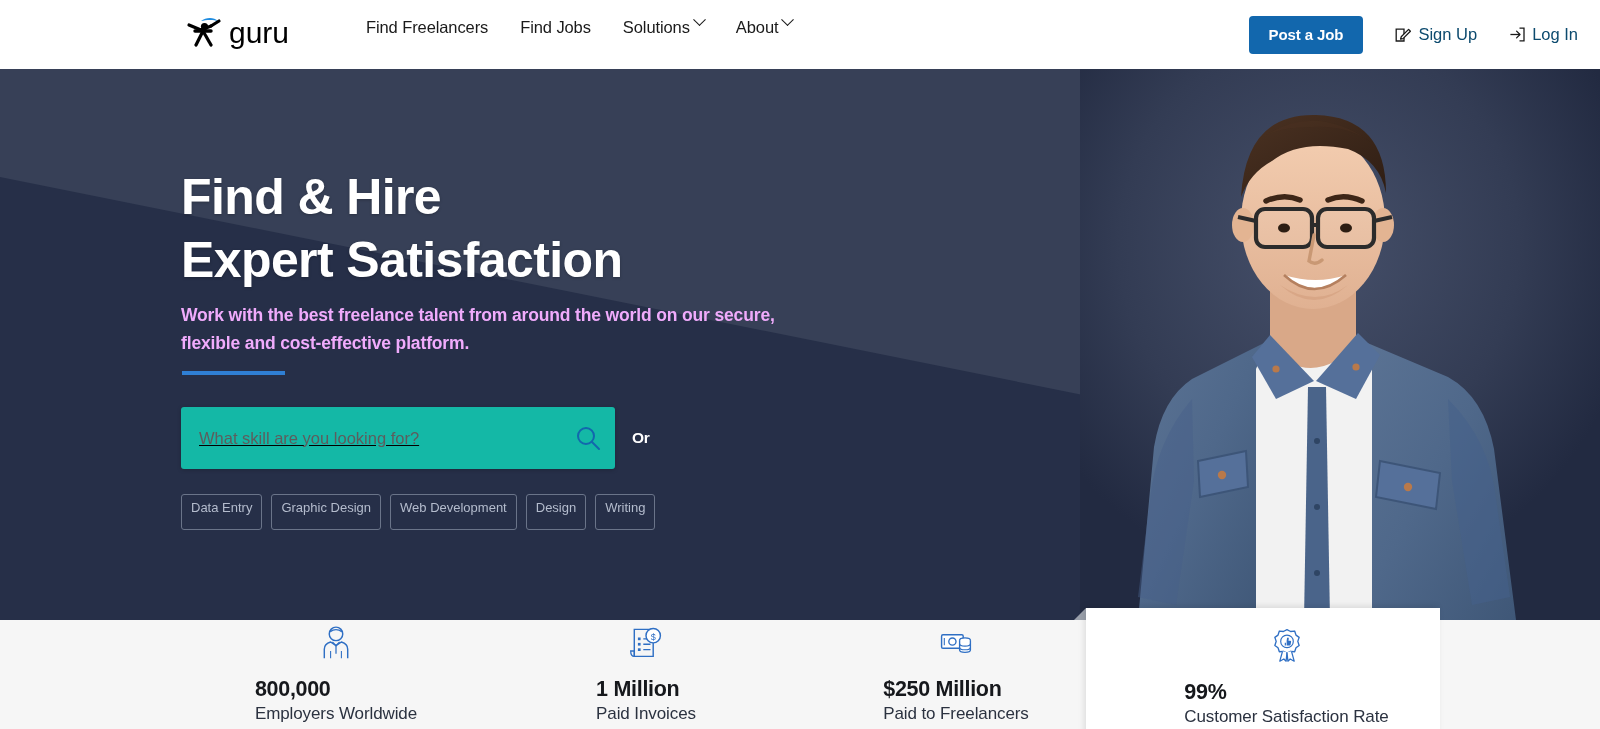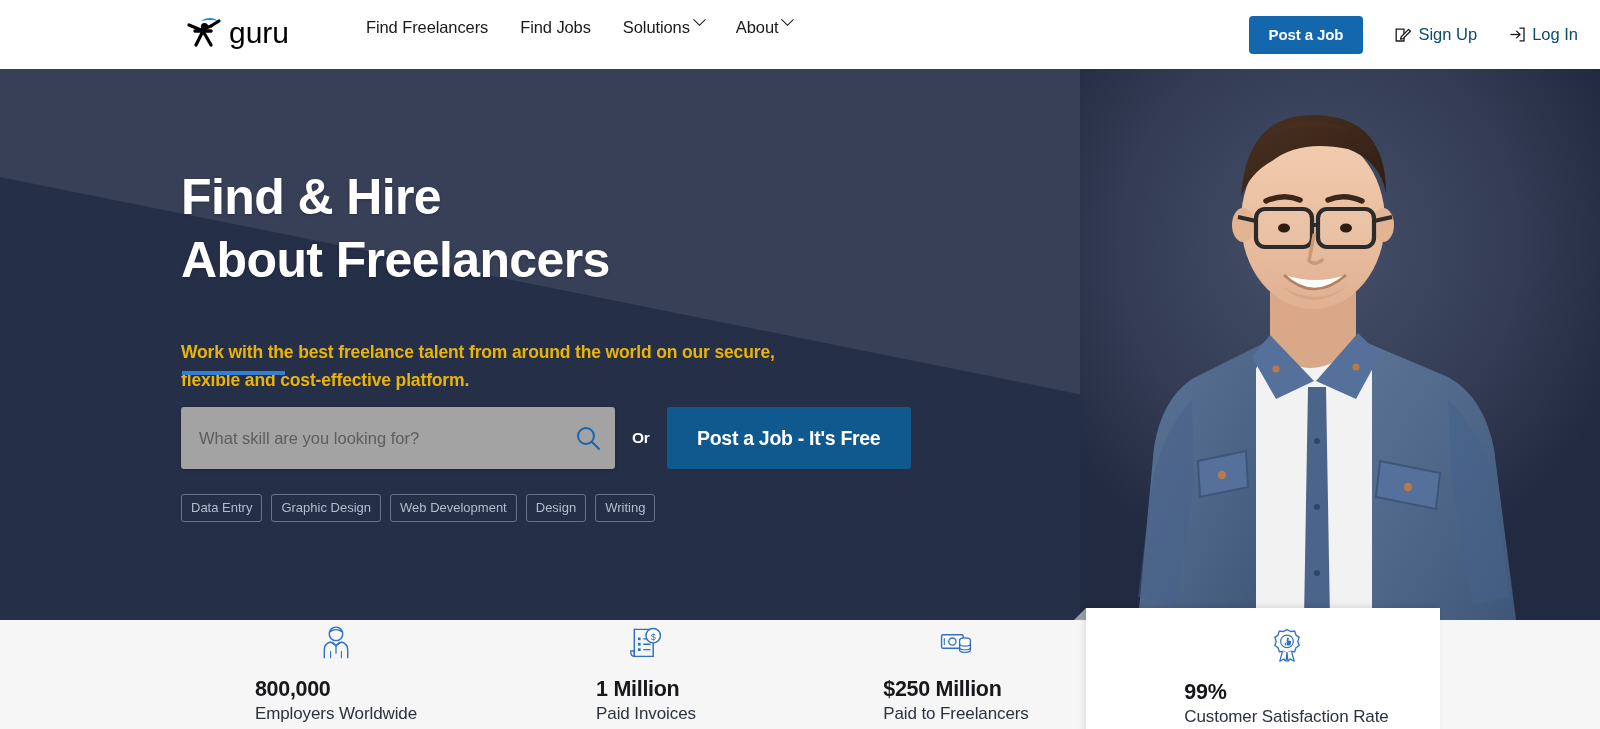--- a/index.html
+++ b/index.html
@@ -93,40 +93,40 @@
   }
   .hero-h1 {
     position: absolute; top: 97px; left: 0;
     font-size: 50px; font-weight: bold; color: #ffffff;
     line-height: 63px; letter-spacing: -0.6px;
     text-shadow: 0 1px 3px rgba(0,0,0,.25);
     white-space: nowrap;
   }
   .hero-sub {
     position: absolute; top: 232px; left: 0;
-    font-size: 17.5px; font-weight: bold; color: #eab308;
+    font-size: 17.5px; font-weight: bold; color: #f0abfc;
     line-height: 28px; width: 640px;
     letter-spacing: -0.15px;
-    margin-top: 37px;
   }
   .hero-rule {
     position: absolute; top: 302px; left: 1px;
     width: 103px; height: 4px; background: #2f7fd4;
   }
 
   .search-row {
     position: absolute; top: 338px; left: 0;
     display: flex; align-items: center;
   }
   .search-box {
     position: relative;
     width: 434px; height: 62px;
-    background: #a3a3a3; border-radius: 3px;
+    background: #14b8a6; border-radius: 3px;
     display: flex; align-items: center;
     box-shadow: 0 1px 4px rgba(0,0,0,.2);
+    text-decoration: underline;
   }
   .search-input {
     flex: 1; border: none; outline: none;
     font-family: "Liberation Sans", sans-serif;
     font-size: 16.5px; color: #3b3b3b;
     padding: 0 18px; background: transparent;
     height: 60px;
   }
   .search-input::placeholder { color: #5d5d5d; }
   .search-btn {
@@ -150,21 +150,21 @@
 
   .chips {
     position: absolute; top: 425px; left: 0;
     display: flex; gap: 9px;
   }
   .chip {
     border: 1px solid #6a7489;
     border-radius: 3px;
     color: #b4bccd;
     font-size: 13px;
-    padding: 5px 9px 6px;
+    padding: 5px 9px 14px;
     white-space: nowrap;
     cursor: pointer;
     background: transparent;
     font-family: "Liberation Sans", sans-serif;
   }
 
   
   .stats {
     position: absolute; left: 0; top: 620px;
     width: 1600px; height: 109px;
@@ -348,41 +348,40 @@
         <path d="M204 206 Q234 232 266 206 Q236 216 204 206 Z" fill="#ffffff"></path>
         <path d="M204 206 Q234 234 266 206" stroke="#b5805f" stroke-width="2.6" fill="none"></path>
 
         <path d="M200 216 Q234 246 268 216 Q236 240 200 216 Z" fill="#c9906c" opacity=".35"></path>
       </svg>
     </div>
 
     <div class="hero-inner">
       <h1 class="hero-h1">
         <span>Find &amp; Hire</span><br>
-        <span>About Freelancers</span>
+        <span>Expert Satisfaction</span>
       </h1>
 
       <p class="hero-sub">Work with the best freelance talent from around the world on our secure, flexible and cost-effective platform.</p>
 
       <div class="hero-rule"></div>
 
       <div class="search-row">
         <div class="search-box">
           <input class="search-input" type="text" placeholder="What skill are you looking for?" style="">
           <button class="search-btn">
             <svg width="26" height="26" viewBox="0 0 26 26">
               <circle cx="11" cy="11" r="8" fill="none" stroke="#1267ad" stroke-width="2"></circle>
               <path d="M17 17 L24 24" stroke="#1267ad" stroke-width="2" stroke-linecap="round"></path>
             </svg>
           </button>
         </div>
 
         <span class="or-text">Or</span>
 
-        <button class="btn-post-free">Post a Job - It's Free</button>
       </div>
 
       <div class="chips">
         <button class="chip">Data Entry</button>
         <button class="chip">Graphic Design</button>
         <button class="chip">Web Development</button>
         <button class="chip">Design</button>
         <button class="chip">Writing</button>
       </div>
     </div>

